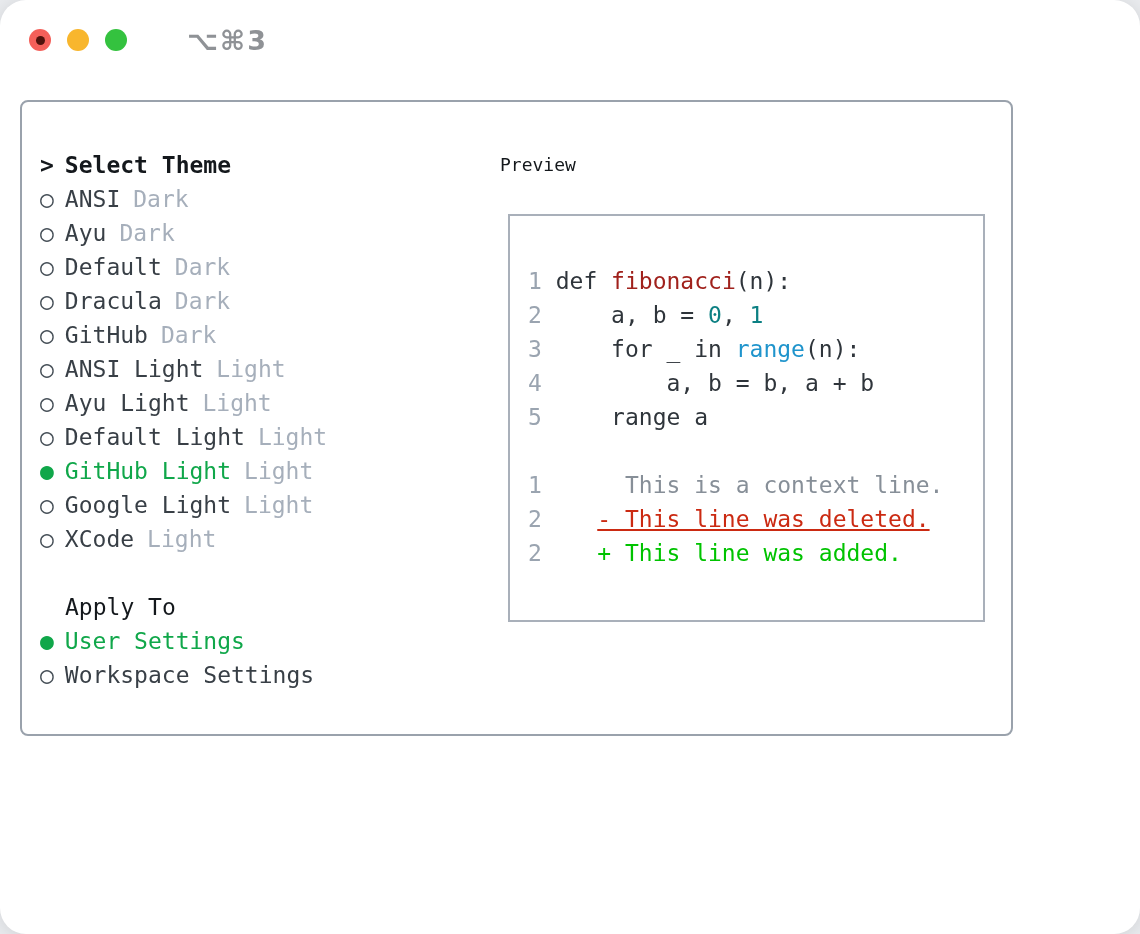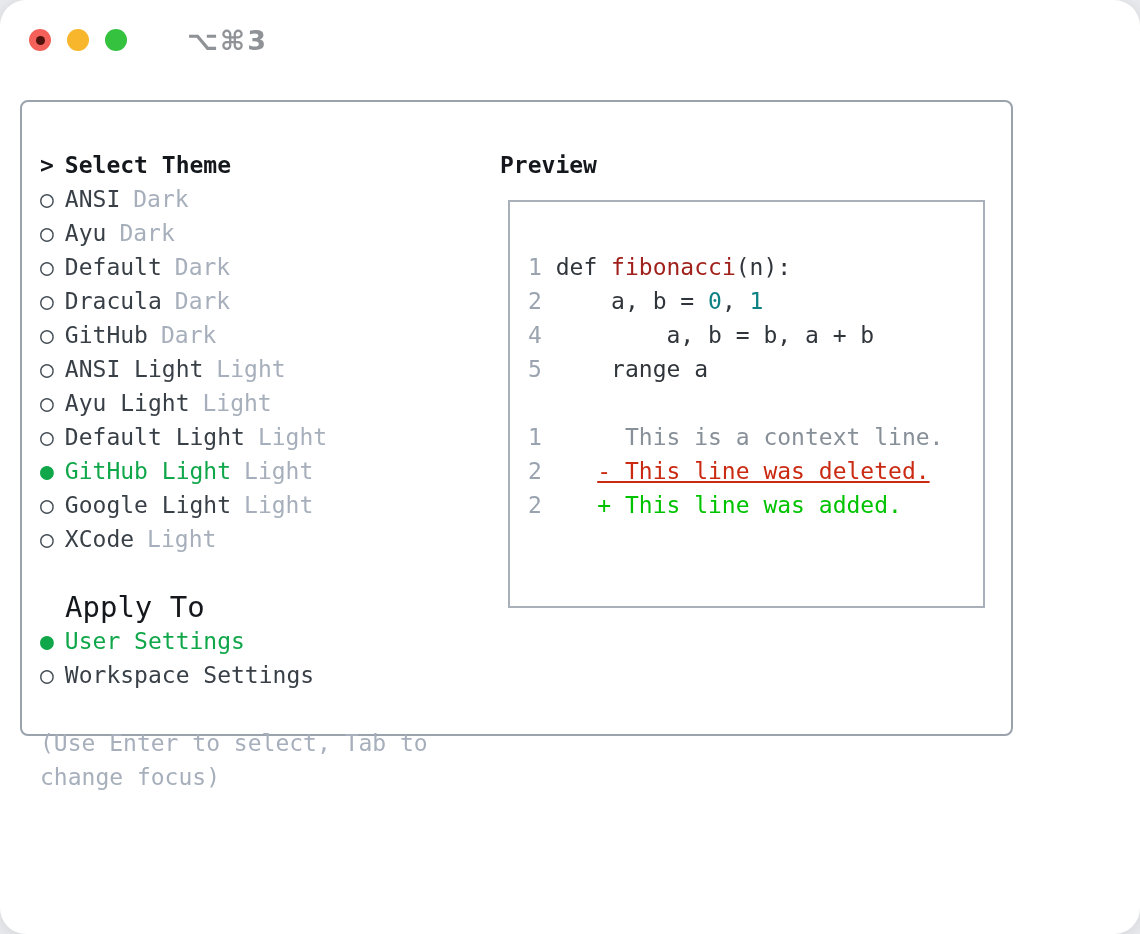--- a/index.html
+++ b/index.html
@@ -20,26 +20,26 @@
          display:flex;padding:46px 0 0 18px;}
   .left-col{width:460px;flex:none;}
   .row,.hdr-row{line-height:34px;font-size:23px;white-space:pre;}
   .select-header{font-weight:700;color:var(--heading);}
   .select-header .pointer{margin-right:11px;}
   .bullet{color:var(--bullet);margin-right:11px;}
   .row .name{color:var(--item);}
   .row .tag{color:var(--muted);margin-left:13px;margin-top:6px;}
   .row.selected .bullet,.row.selected .name{color:var(--green);}
   .apply-section{margin-top:34px;}
-  .apply-label{line-height:34px;font-size:29px;color:var(--heading);padding-left:25px;}
+  .apply-label{line-height:34px;font-size:23px;color:var(--heading);padding-left:25px;}
   .hint{margin-top:34px;color:var(--muted);font-size:23px;line-height:34px;}
   
   .right-col{flex:1;}
-  .preview-header{font-weight:700;font-size:23px;line-height:34px;color:var(--heading);}
-  .preview-box{margin-top:18px;margin-left:8px;width:477px;height:408px;box-sizing:border-box;
+  .preview-header{font-weight:400;font-size:18px;line-height:34px;color:var(--heading);}
+  .preview-box{margin-top:32px;margin-left:8px;width:477px;height:408px;box-sizing:border-box;
                border:2px solid var(--box-border);background:#fff;padding:48px 0 0 18px;}
   .code-line{font-size:23px;line-height:34px;height:34px;white-space:pre;}
   .c-lineno{color:var(--lineno);}
   .c-code{color:var(--code);}
   .c-function{color:var(--function);}
   .c-number{color:var(--number);}
   .c-builtin{color:var(--builtin);}
   .c-context{color:var(--context);}
   .c-deleted{color:var(--deleted);text-decoration:underline;}
   .c-added{color:var(--added);}
@@ -78,31 +78,28 @@
         </div>
 
       <div class="apply-section">
         <div class="apply-label">Apply To</div>
         <div id="apply-list">
             <div class="row selected"><span class="bullet">●</span><span class="name">User Settings</span></div>
             <div class="row"><span class="bullet">○</span><span class="name">Workspace Settings</span></div>
           </div>
       </div>
 
-      <div class="hint">
-        <div>(Use Enter to select, Tab to</div>
-        <div>change focus)</div>
-      </div>
     </div>
 
     <div class="right-col">
       <div class="preview-header">Preview</div>
       <div class="preview-box" id="preview-box">
           <div class="code-line"><span class="c-lineno">1</span><span class="c-code"> def </span><span class="c-function">fibonacci</span><span class="c-code">(n):</span></div>
           <div class="code-line"><span class="c-lineno">2</span><span class="c-code">     a, b = </span><span class="c-number">0</span><span class="c-code">, </span><span class="c-number">1</span></div>
+          <div class="code-line"><span class="c-lineno">3</span><span class="c-code">     for _ in </span><span class="c-builtin">range</span><span class="c-code">(n):</span></div>
           <div class="code-line"><span class="c-lineno">4</span><span class="c-code">         a, b = b, a + b</span></div>
           <div class="code-line"><span class="c-lineno">5</span><span class="c-code">     range a</span></div>
           <div class="code-line"></div>
           <div class="code-line"><span class="c-lineno">1</span><span class="c-context">      This is a context line.</span></div>
           <div class="code-line"><span class="c-lineno">2</span><span class="c-code">    </span><span class="c-deleted">- This line was deleted.</span></div>
           <div class="code-line"><span class="c-lineno">2</span><span class="c-code">    </span><span class="c-added">+ This line was added.</span></div>
         </div>
     </div>
 
   </div>

